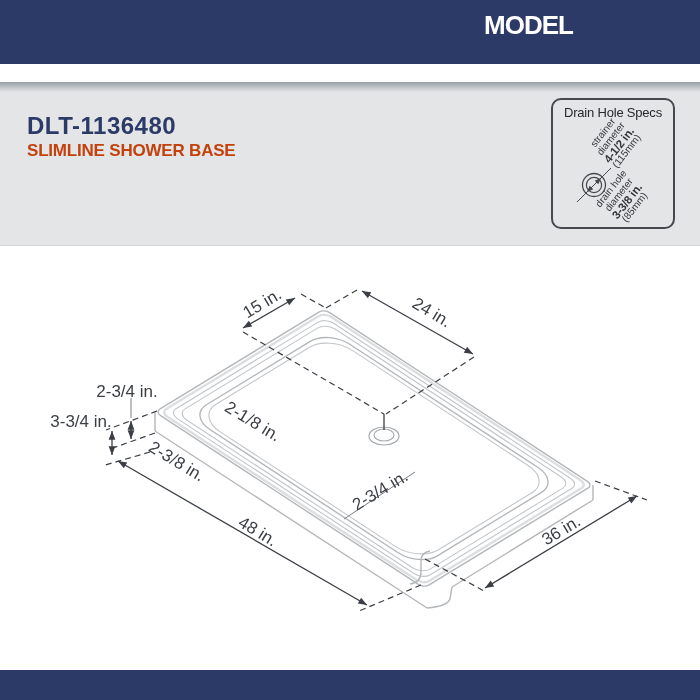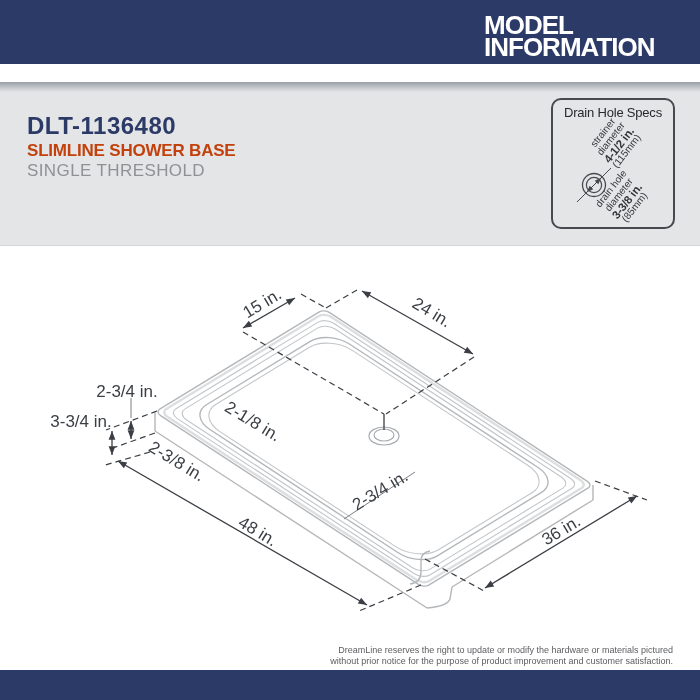--- a/index.html
+++ b/index.html
@@ -51,29 +51,27 @@
   .footer{position:absolute;left:0;top:670px;width:700px;height:30px;background:#2c3a68}
 </style>
 </head>
 <body>
 
 <div class="page">
 
   <div class="header">
     <div class="header-title">
       <div>MODEL</div>
-      <div>INFORMATION</div>
     </div>
   </div>
   <div class="header-shadow"></div>
 
   <div class="panel">
     <div class="model">DLT-1136480</div>
     <div class="prod-name">SLIMLINE SHOWER BASE</div>
-    <div class="threshold">SINGLE THRESHOLD</div>
 
     <div class="specs">
       <div class="specs-title">Drain Hole Specs</div>
 
       <div class="rot rot1">
         <span style="display:block">strainer</span>
         <span style="display:block">diameter</span>
         <span style="display:block" class="val">4-1/2 in.</span>
         <span style="display:block">(115mm)</span>
       </div>
@@ -159,19 +157,15 @@
     <text text-anchor="middle" x="432" y="318" transform="rotate(31 432 312)">24 in.</text>
     <text text-anchor="middle" x="127" y="397">2-3/4 in.</text>
     <text text-anchor="middle" x="81" y="427">3-3/4 in.</text>
     <text text-anchor="middle" x="253" y="427" transform="rotate(31 253 421)">2-1/8 in.</text>
     <text text-anchor="middle" x="177" y="467" transform="rotate(31 177 461)">2-3/8 in.</text>
     <text text-anchor="middle" x="380" y="496" transform="rotate(-31 380 490)">2-3/4 in.</text>
     <text text-anchor="middle" x="258" y="537" transform="rotate(31 258 531)">48 in.</text>
     <text text-anchor="middle" x="561" y="536" transform="rotate(-31 561 530)">36 in.</text>
   </svg>
 
-  <div class="disclaimer">
-    <div>DreamLine reserves the right to update or modify the hardware or materials pictured</div>
-    <div>without prior notice for the purpose of product improvement and customer satisfaction.</div>
-  </div>
   <div class="footer"></div>
 
 </div>
 
 </body></html>

